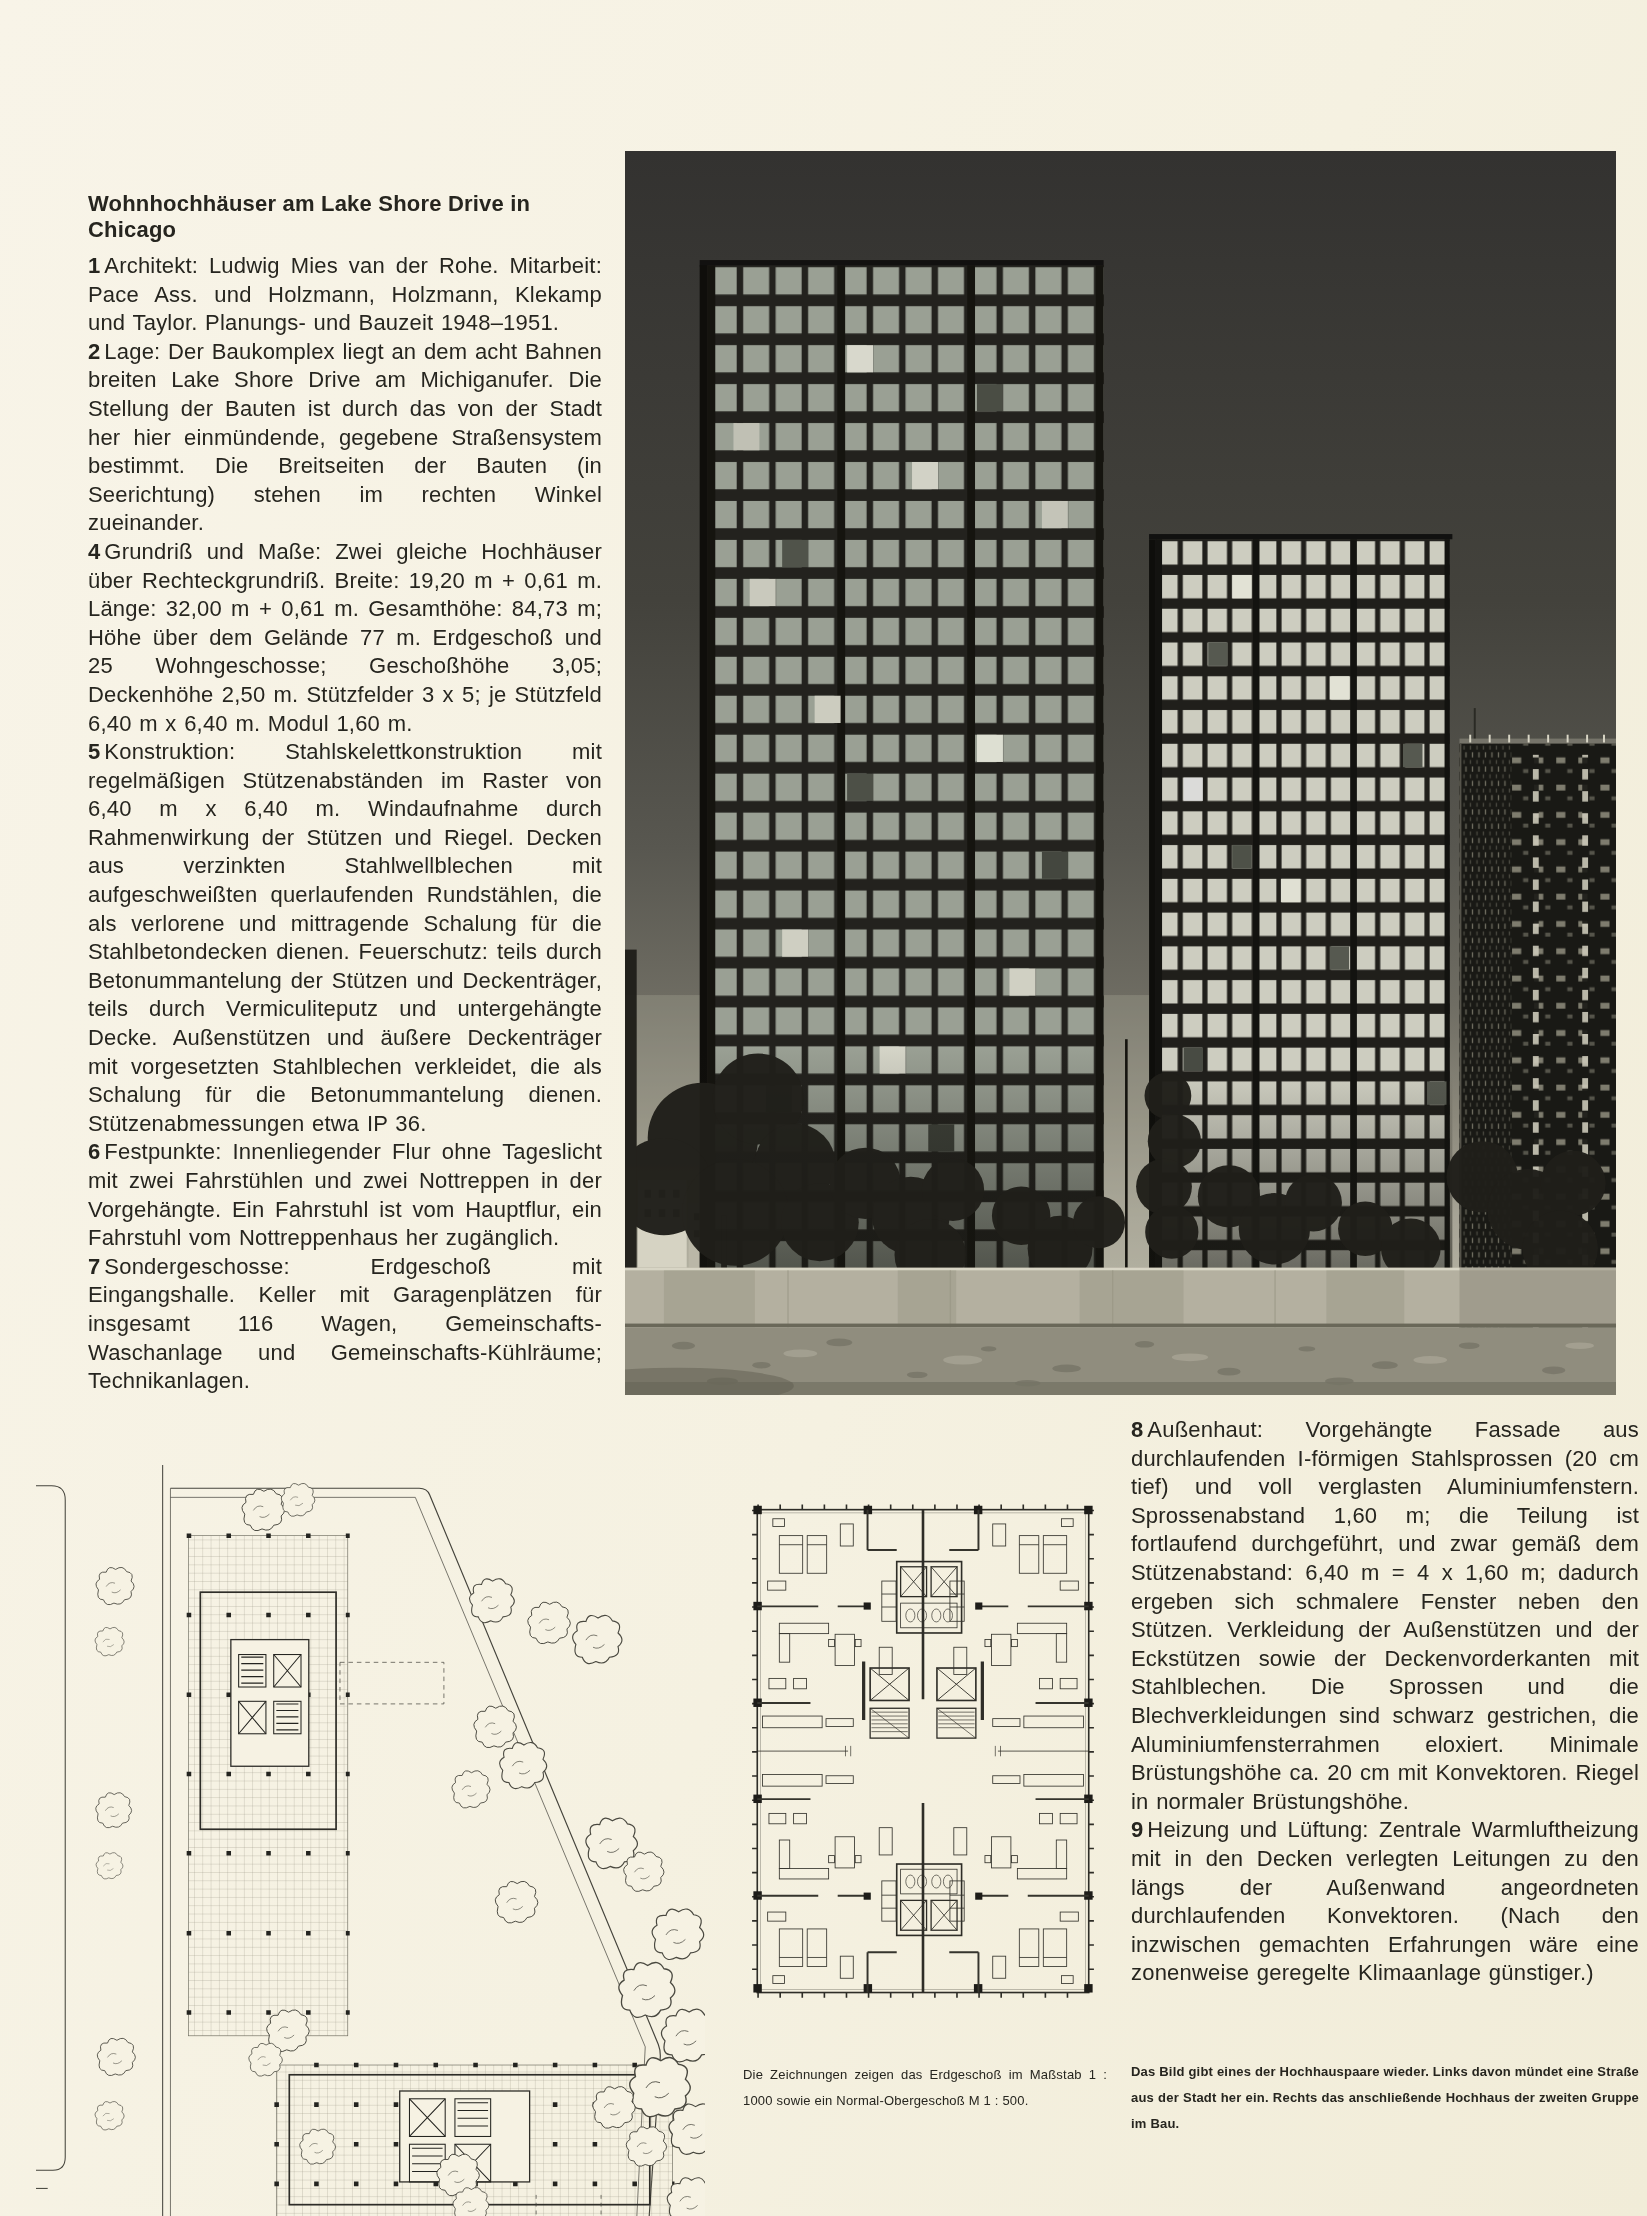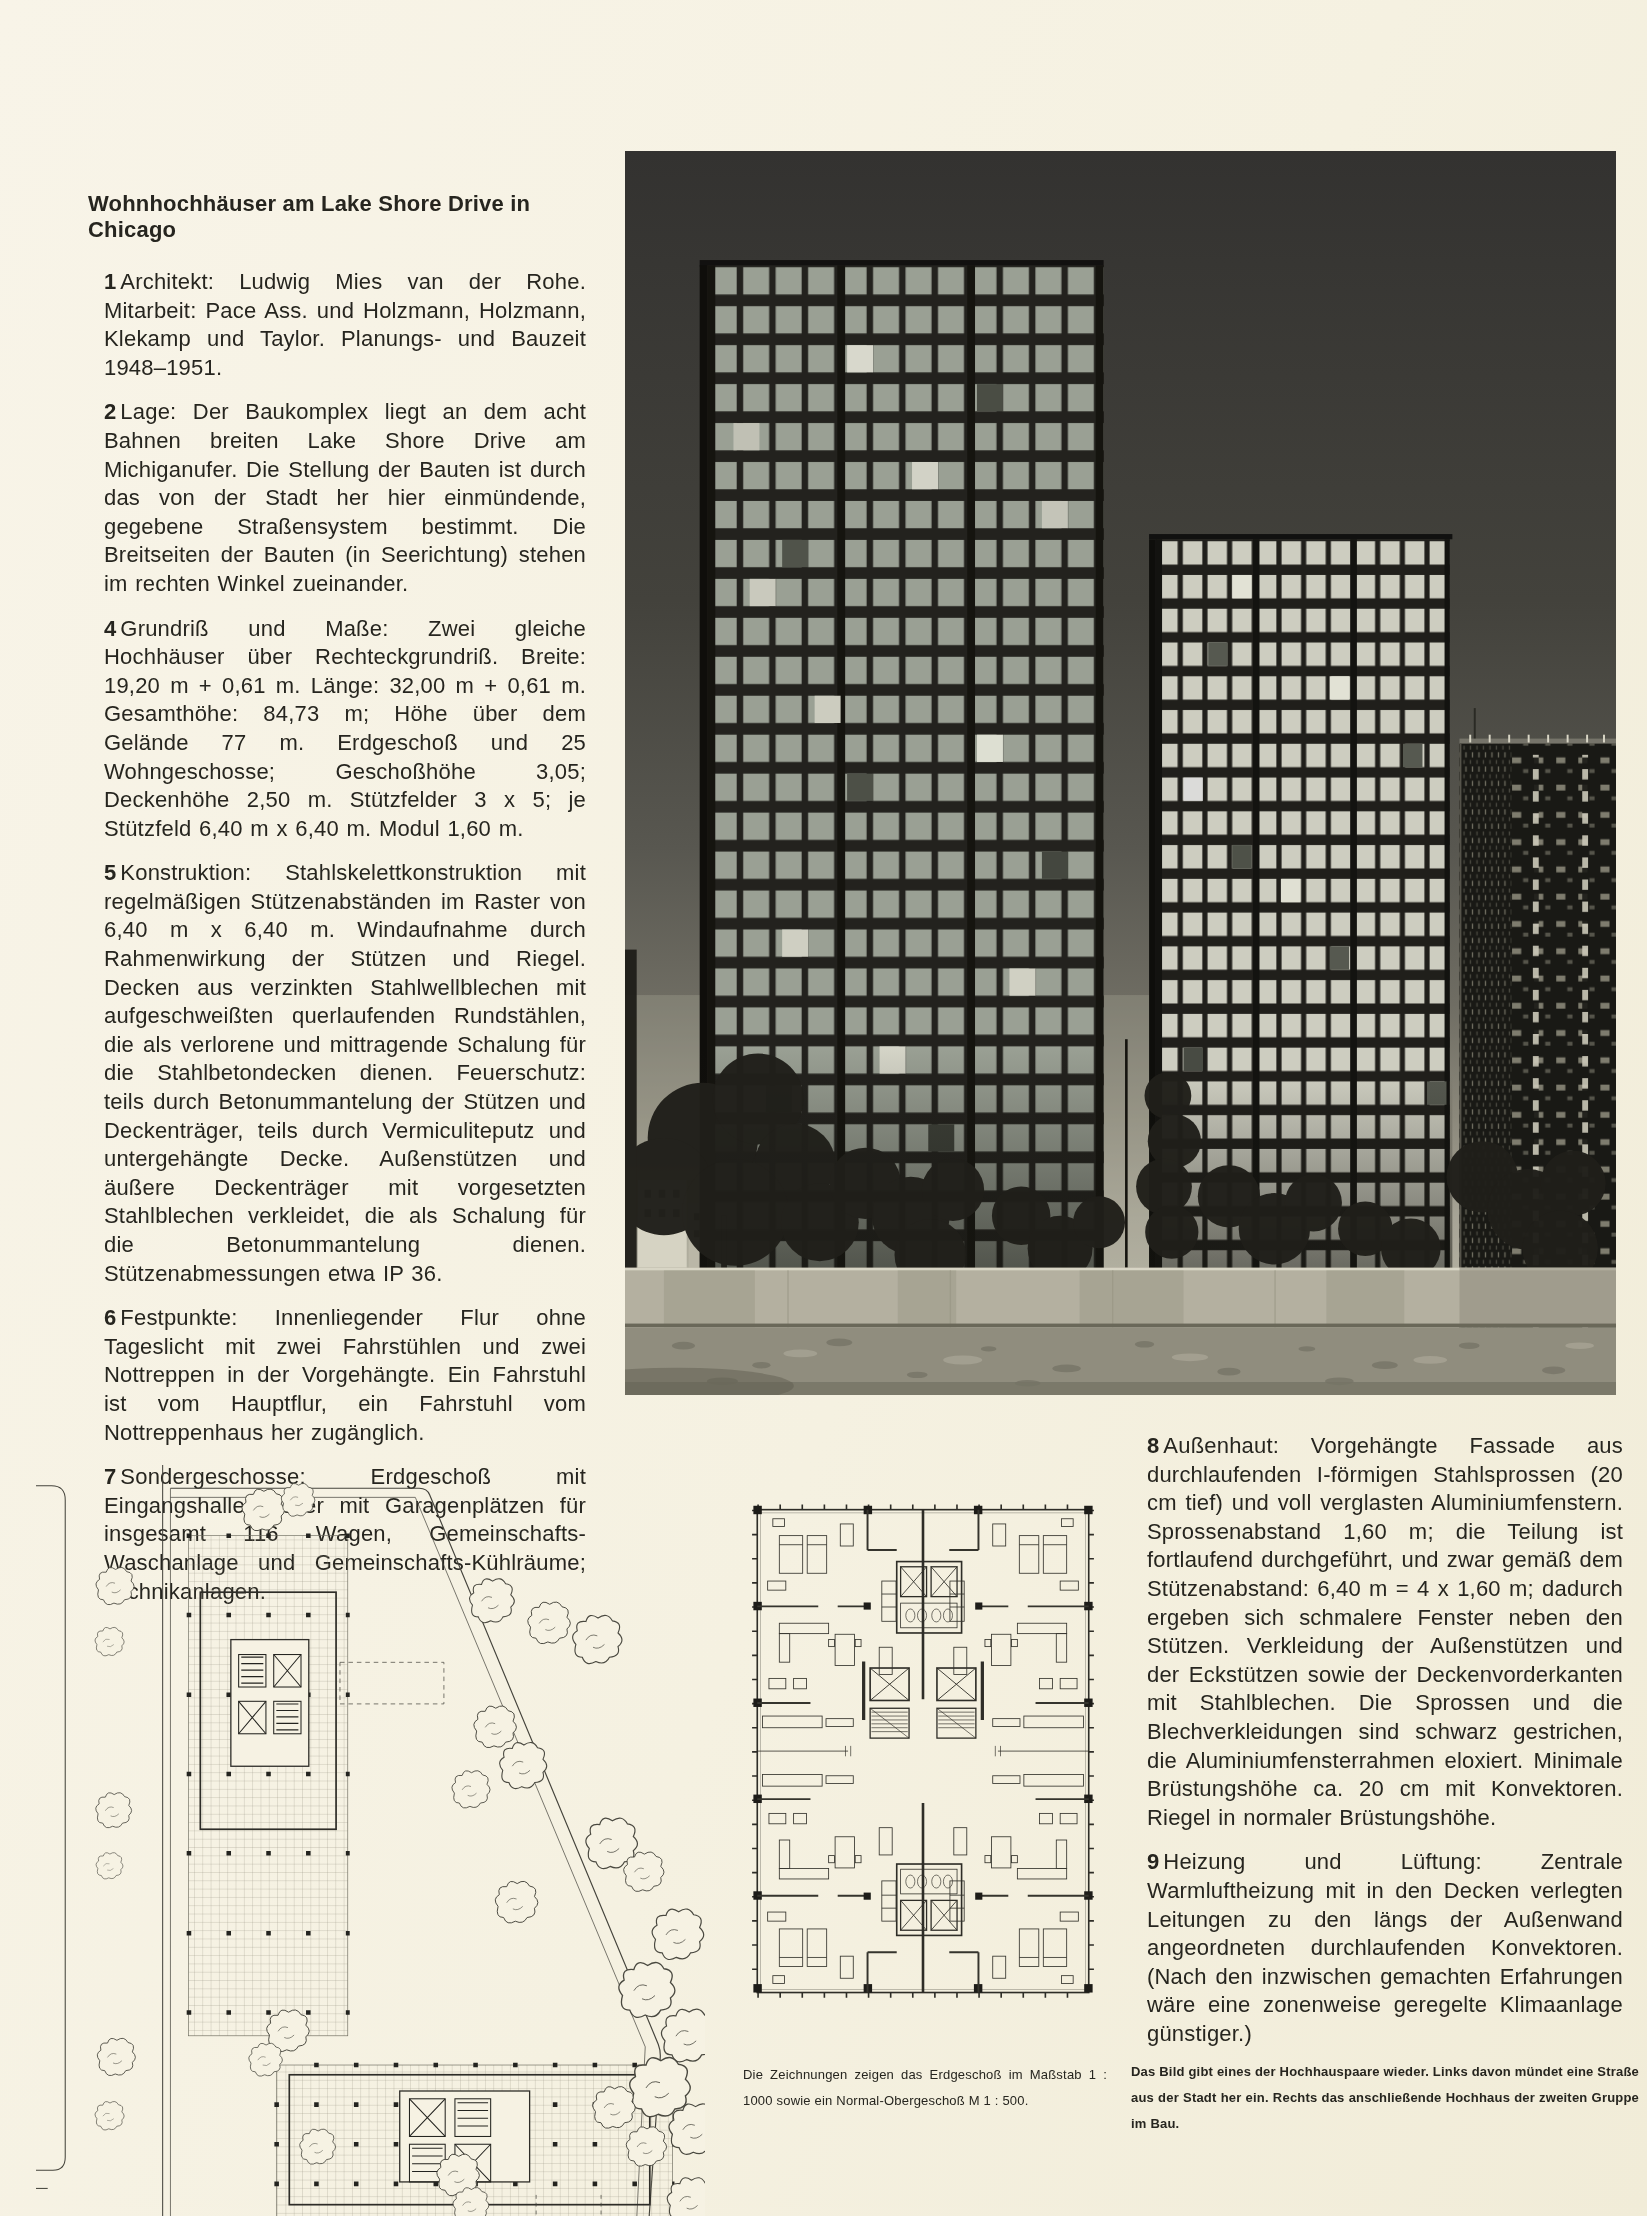--- a/index.html
+++ b/index.html
@@ -5,21 +5,21 @@
   html,body{margin:0;padding:0;}
   body{
     width:1647px;height:2216px;position:relative;overflow:hidden;
     background:linear-gradient(112deg,#f8f4e8 0%,#f5f1e1 55%,#f1ecd8 100%);
     font-family:"Liberation Sans",sans-serif;color:#26251f;
   }
   .abs{position:absolute;}
   .pagenum{left:1549px;top:165px;font-size:25px;font-weight:bold;letter-spacing:0.6px;}
   .title{left:88px;top:176px;width:514px;font-size:22px;font-weight:bold;letter-spacing:0.2px;}
   .bodycol{font-size:22px;line-height:28.6px;text-align:justify;letter-spacing:0.2px;word-spacing:1.3px;}
-  .bodycol p{margin:16px;}
+  .bodycol p{margin:0;}
   .bodycol b{padding-right:3.9px;}
   .leftcol{left:88px;top:252px;width:514px;}
   .speccol{left:1131px;top:1416px;width:508px;}
   .caption{font-size:13px;line-height:26px;text-align:justify;letter-spacing:0.2px;}
   .cap-plans{left:743px;top:2062px;width:364px;}
   .cap-photo{left:1131px;top:2059px;width:508px;font-weight:bold;}
   figure{margin:0;padding:0;}
   .photo{left:625px;top:151px;width:991px;height:1244px;}
   .siteplan{left:36px;top:1448px;width:669px;height:769px;}
   .floorplan{left:743px;top:1485px;width:360px;height:527px;}

